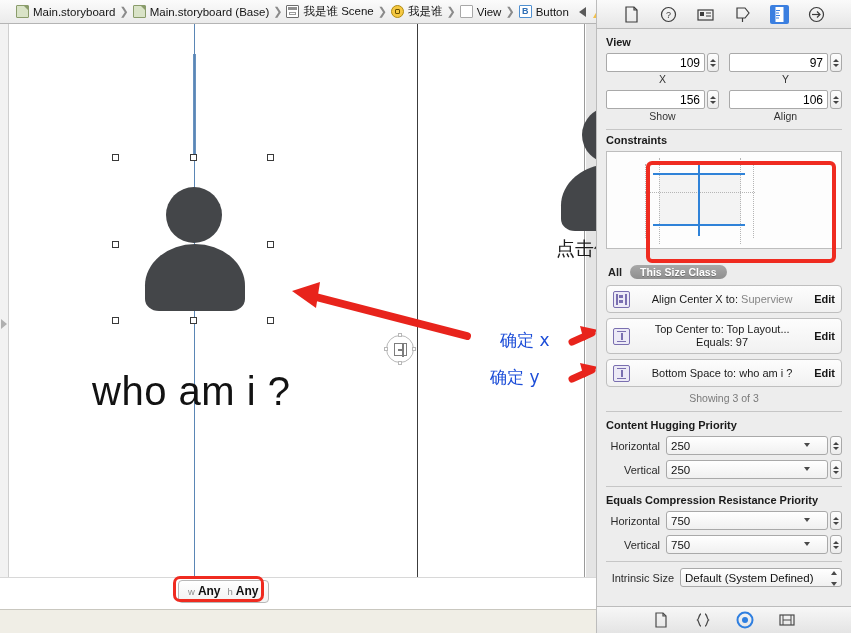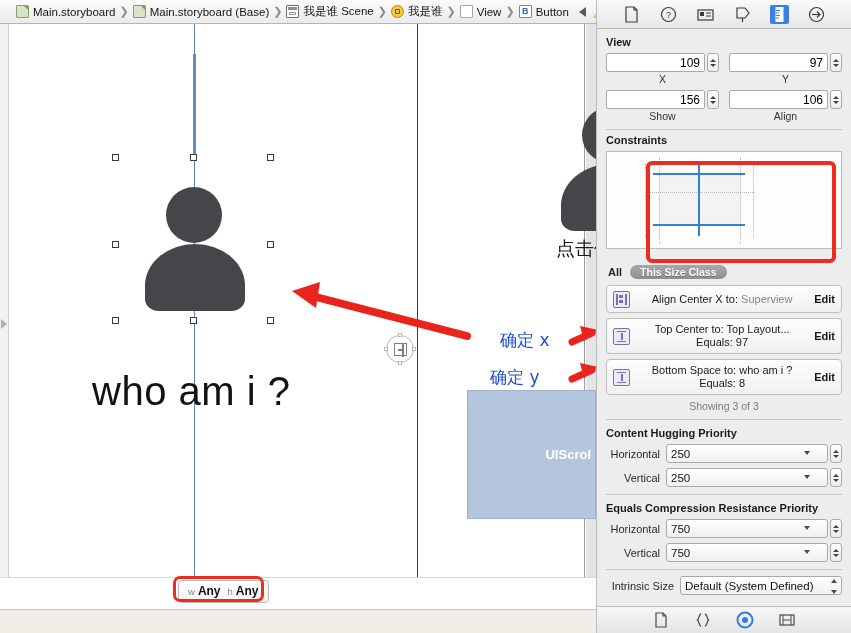--- a/index.html
+++ b/index.html
@@ -401,23 +401,20 @@
     </div>
 
     <div class="person" style="left:556px; top:55px; width:110px; height:145px;">
       <div class="head" style="left:26px; top:28px; width:56px; height:56px;"></div>
       <div class="body" style="left:5px; top:85px; width:100px; height:67px;"></div>
     </div>
 
     <div class="who-text">who am i ?</div>
     <div class="cn-text2">点击修</div>
 
-    <div class="scrollview">
-      <span class="scrollview-label">UIScrol</span>
-    </div>
 
     <div class="resize-widget">
       <div class="inner">
         <div class="arrowbar"></div>
         <div class="bar2"></div>
       </div>
       <div class="nub" style="left:-3px; top:11px;"></div>
       <div class="nub" style="right:-3px; top:11px;"></div>
       <div class="nub" style="left:11px; top:-3px;"></div>
       <div class="nub" style="left:11px; bottom:-3px;"></div>
@@ -641,24 +638,20 @@
         <span class="cr-icon">
           <span class="g" style="left:3px; top:2px; width:9px; height:1.5px;"></span>
           <span class="g" style="left:7px; top:4px; width:1.5px; height:7px;"></span>
           <span class="g" style="left:3px; top:12px; width:9px; height:1.5px;"></span>
         </span>
         <span class="cr-mid">
           <div class="cr-l1">
             <span>Bottom Space to:</span>
             <span>who am i ?</span>
           </div>
-          <div class="cr-l2">
-            <span>Equals:</span>
-            <span>8</span>
-          </div>
         </span>
         <span class="cr-edit">Edit</span>
       </div>
 
       <div class="showing">Showing 3 of 3</div>
 
       <div class="sep-line"></div>
 
       <div class="sec-title">Content Hugging Priority</div>
       <div class="row">

